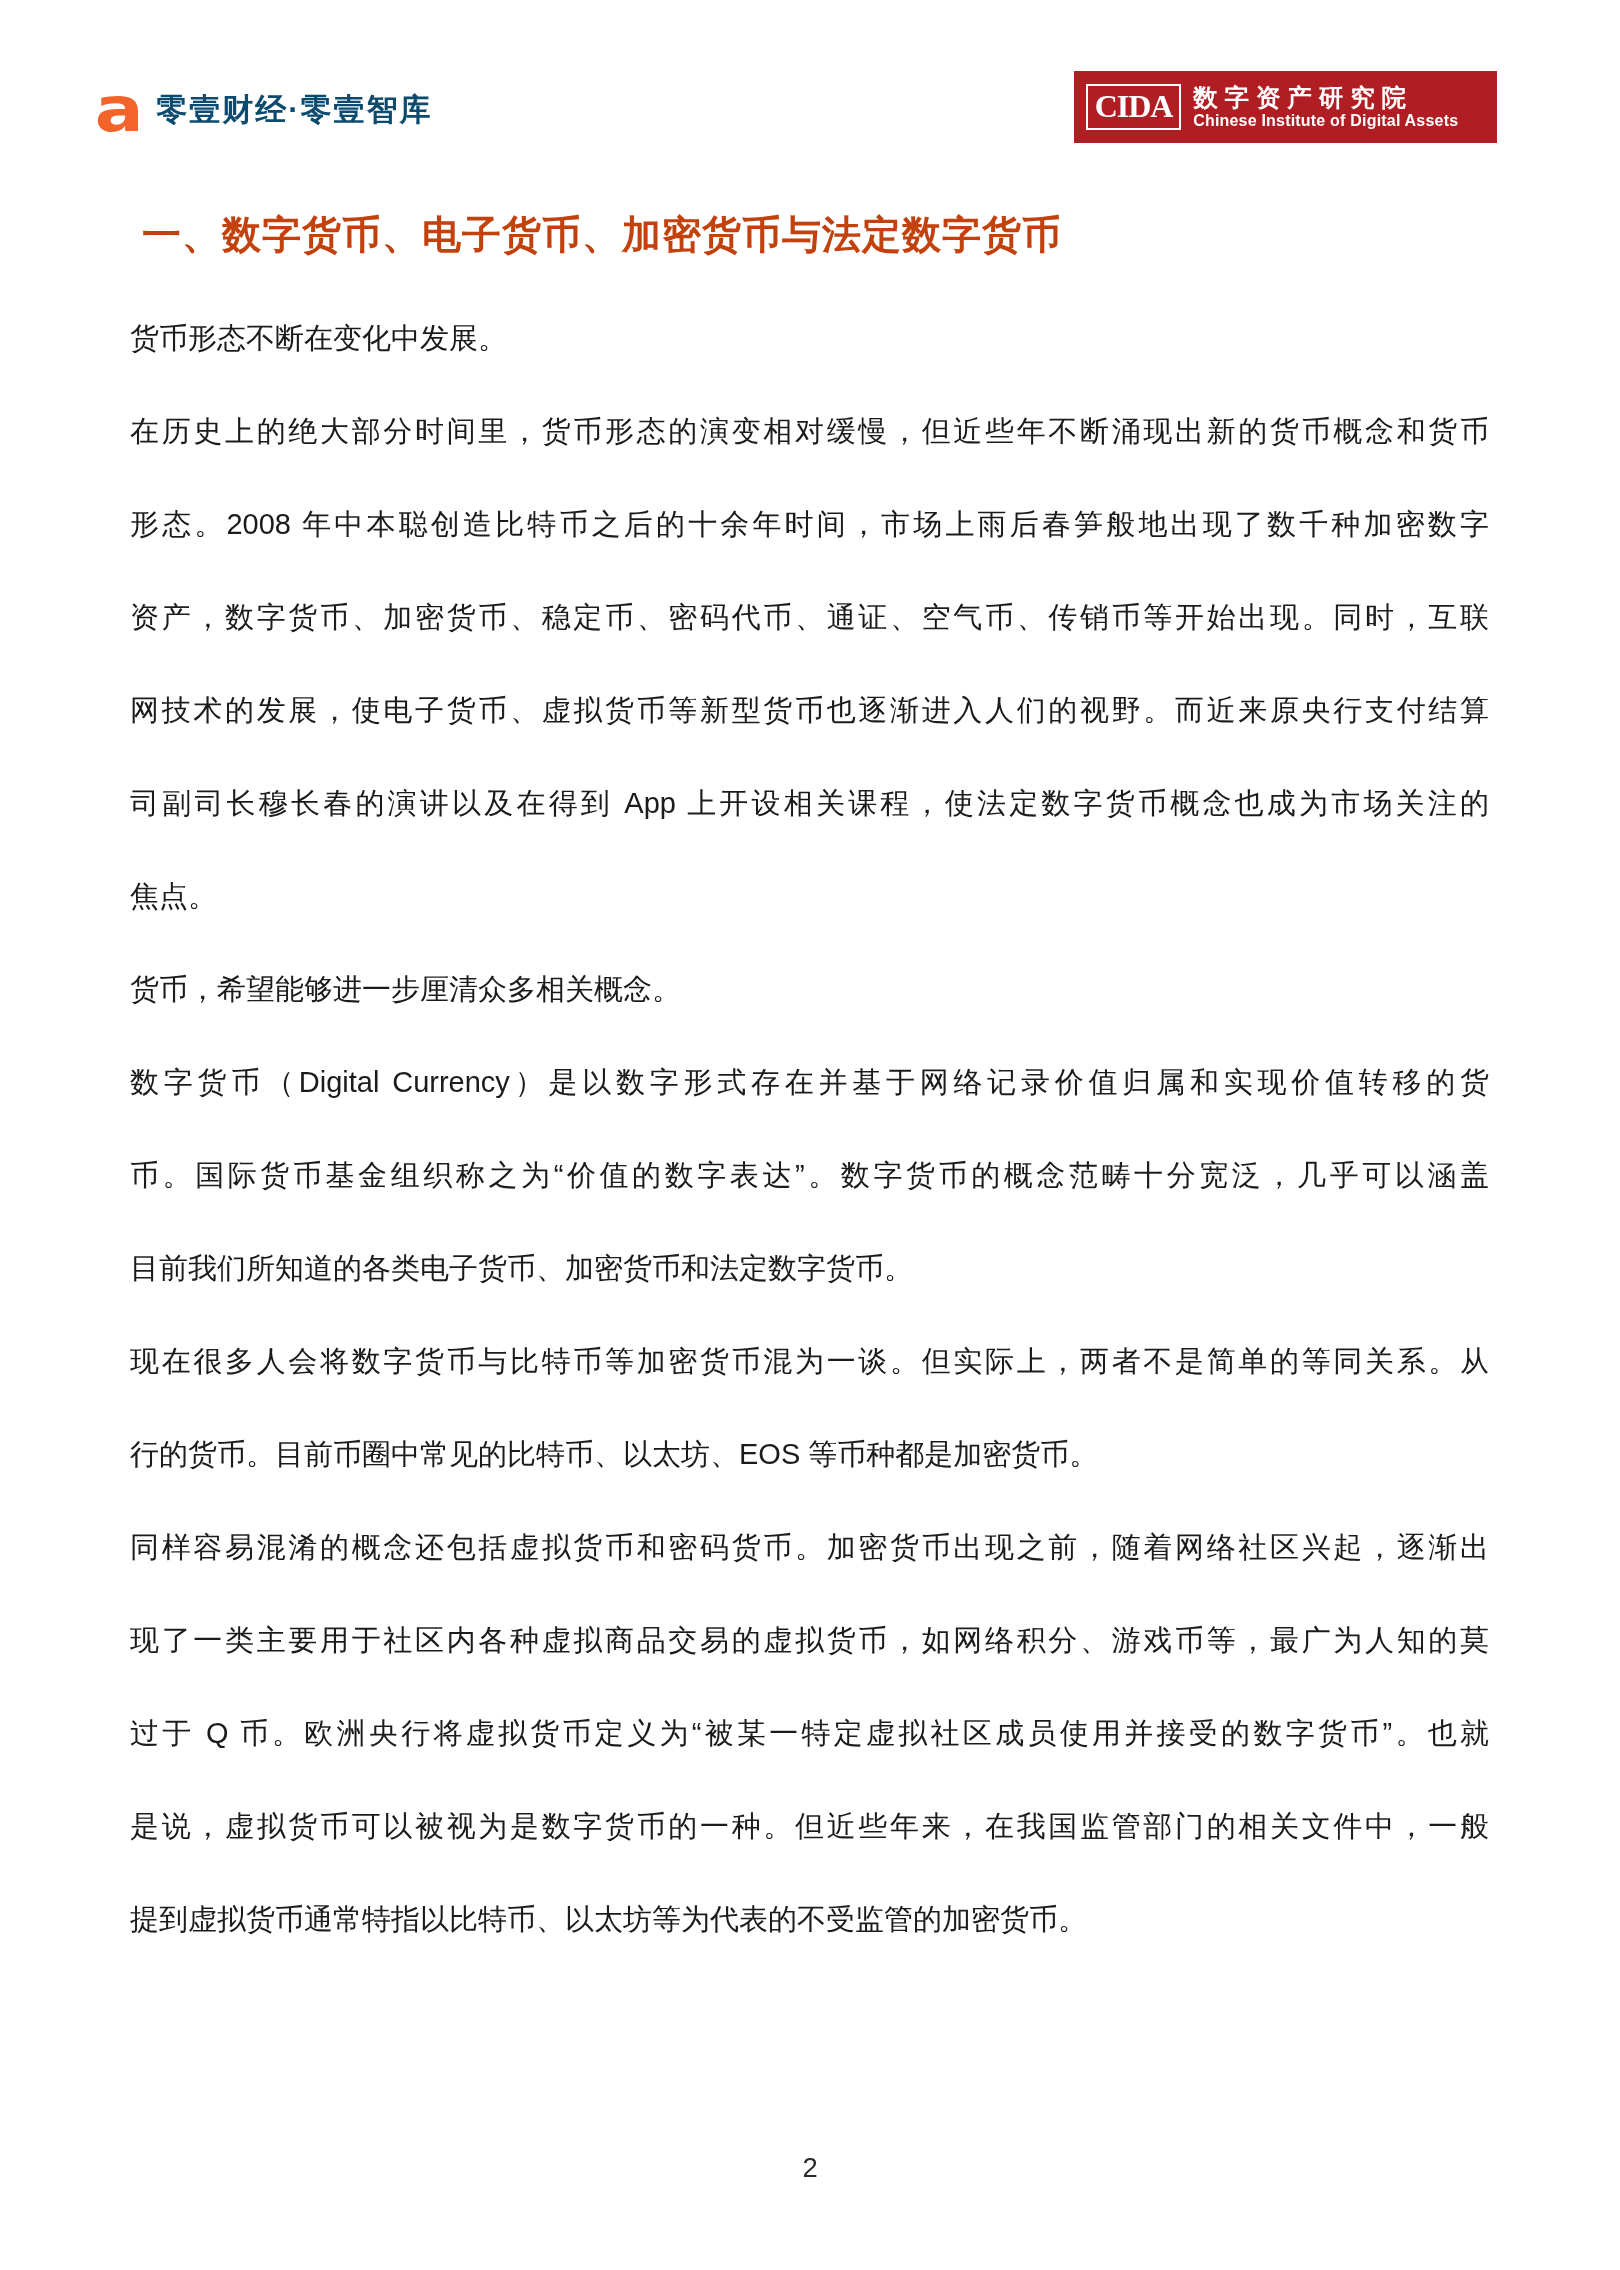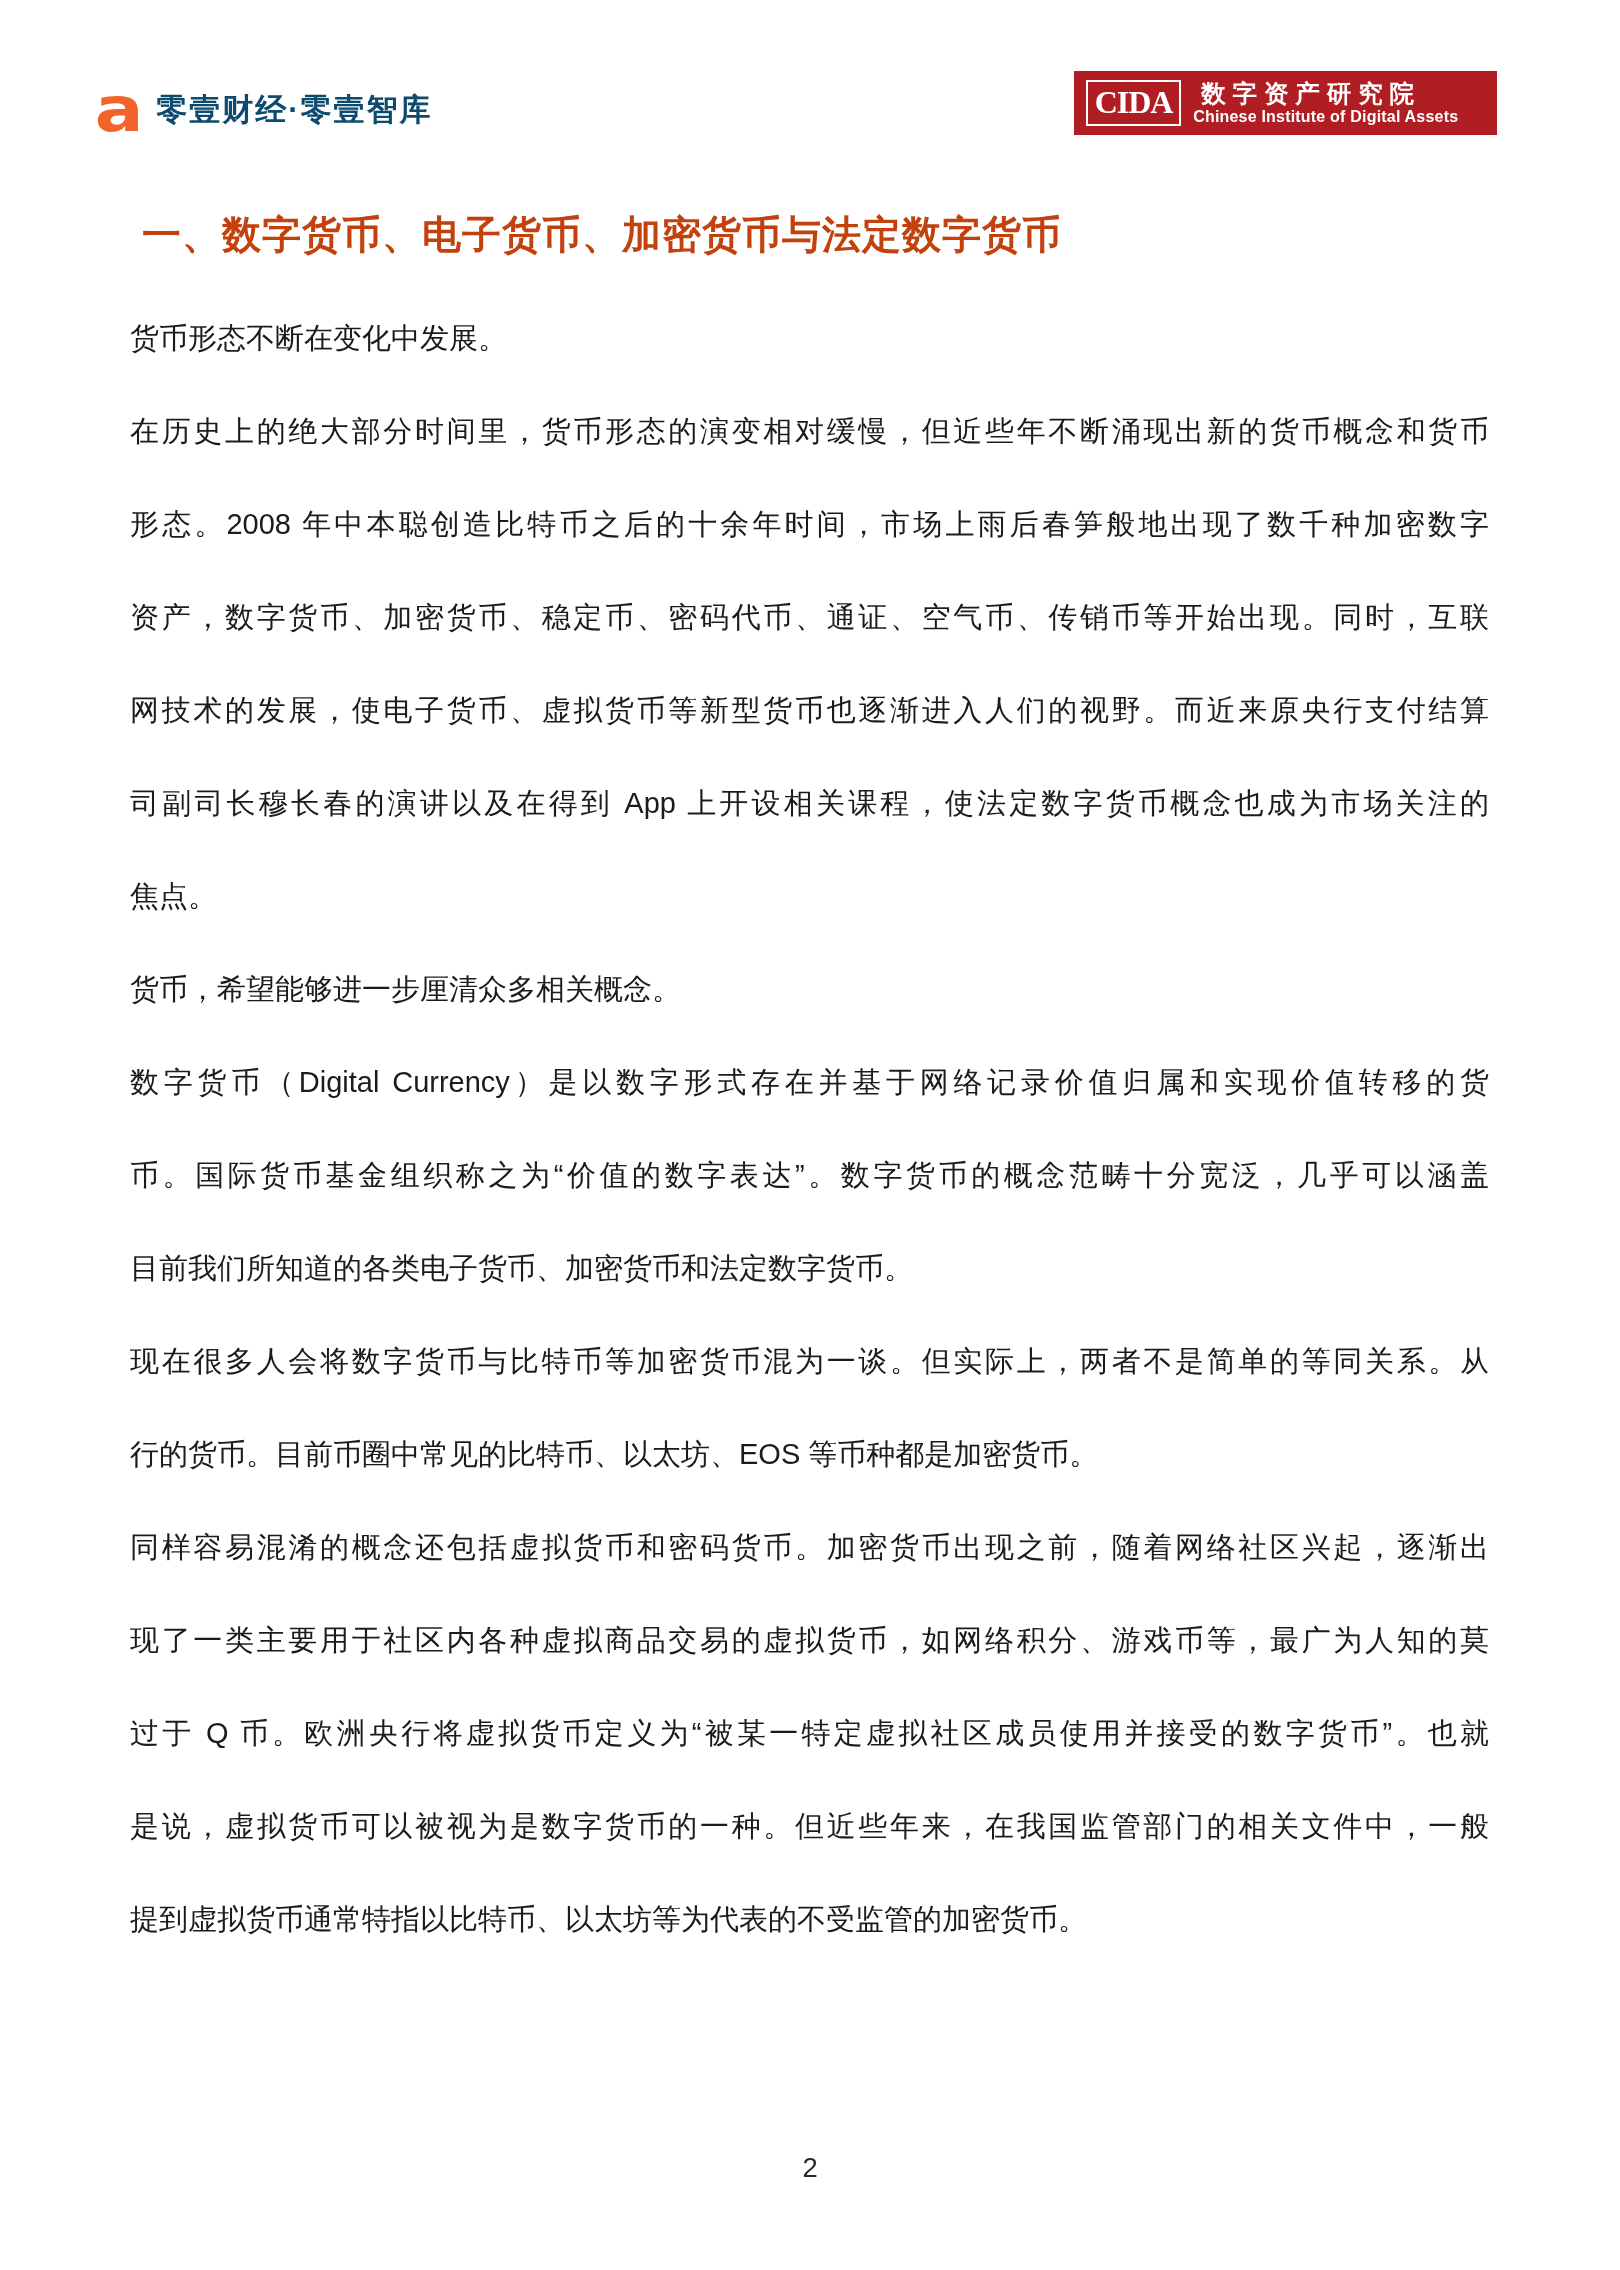--- a/index.html
+++ b/index.html
@@ -22,36 +22,36 @@
     font-size:63px;font-weight:900;line-height:1;
     transform:scaleX(1.15);
     font-family:"DejaVu Sans",sans-serif;
   }
   .brand-name{
     font-size:31px;font-weight:700;color:#0c4a6e;
     letter-spacing:2px;white-space:nowrap;
   }
   .institute{
     position:absolute;left:1074px;top:71px;
-    width:423px;height:64px;
+    width:423px;height:72px;
     background:#b01e23;
     display:flex;align-items:center;
     padding:0 0 0 11.8px;box-sizing:border-box;gap:11.8px;
   }
   .institute-abbr{
     border:2.9px solid #ffffff;
     color:#ffffff;font-family:"Liberation Serif","DejaVu Serif",serif;
     font-weight:700;font-size:32px;line-height:1;
     letter-spacing:-1px;
     padding:3.9px 6.9px 5.9px 6.9px;white-space:nowrap;
   }
   .institute-names{display:flex;flex-direction:column;justify-content:center;}
   .institute-cn{
     color:#ffffff;font-size:24.5px;font-weight:700;
-    letter-spacing:6.9px;white-space:nowrap;line-height:1.15;margin-left:8px;
+    letter-spacing:6.9px;white-space:nowrap;line-height:1.15;
   }
   .institute-en{
     color:#ffffff;font-size:16px;font-weight:700;
     white-space:nowrap;letter-spacing:0.2px;
   }
 
   
   .section-heading{
     position:absolute;left:142px;top:208px;
     color:#c2410c;font-size:39px;font-weight:700;

